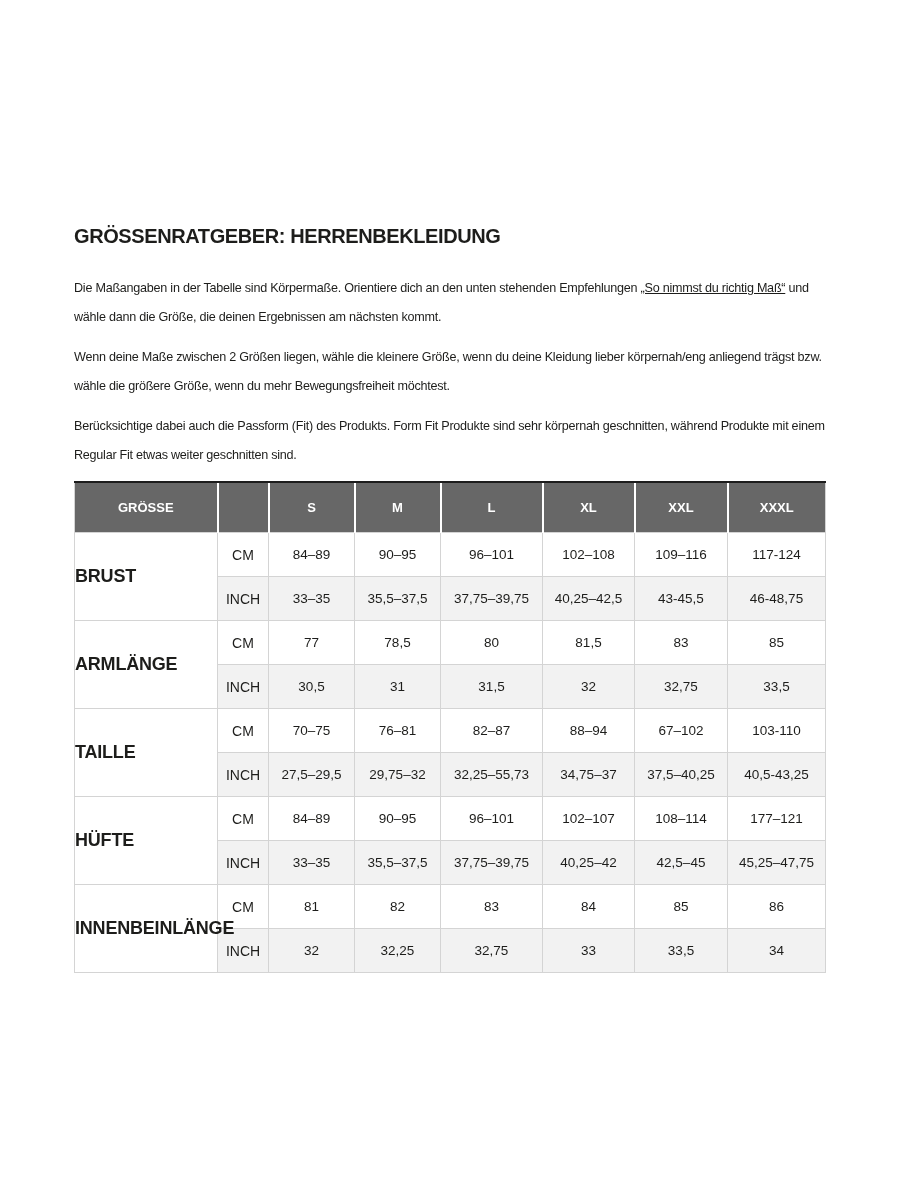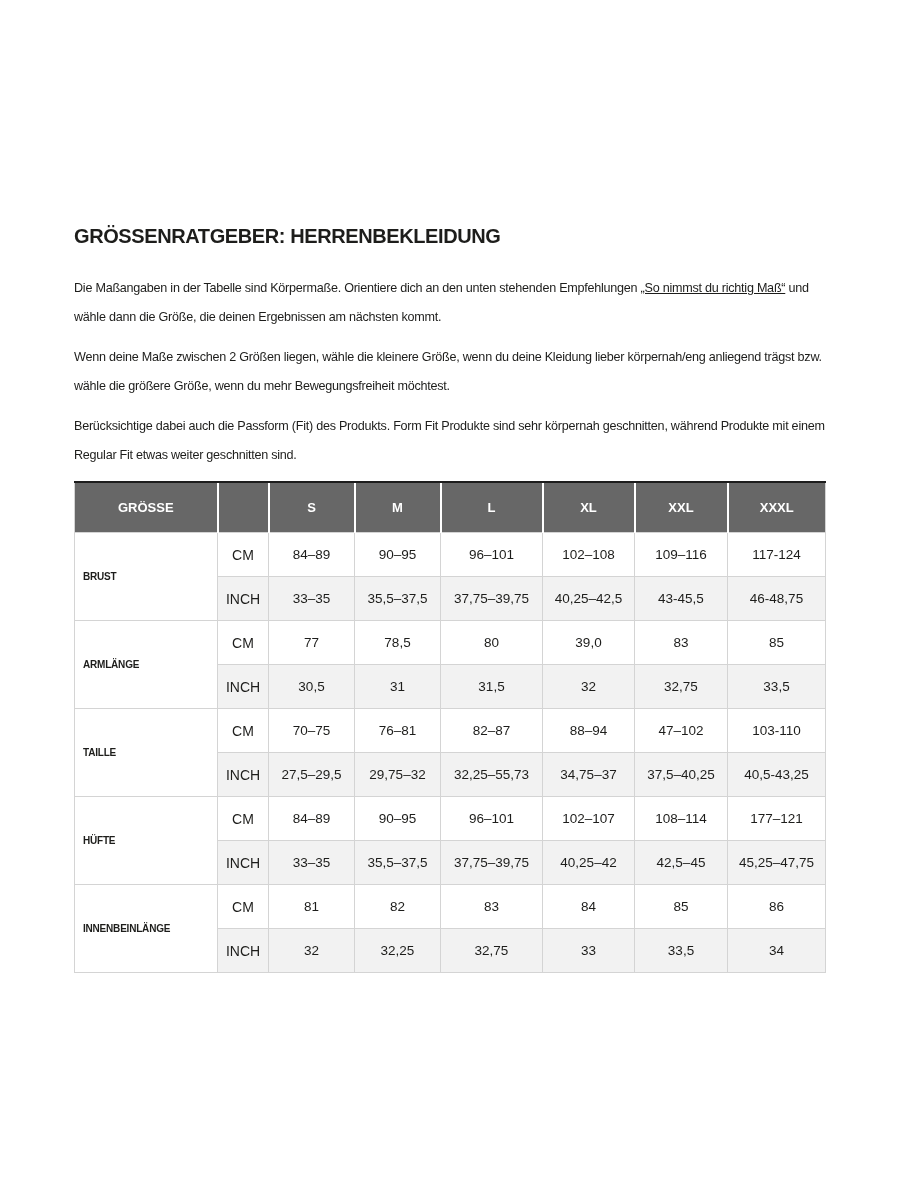--- a/index.html
+++ b/index.html
@@ -67,23 +67,23 @@
     border:1px solid var(--border-color);
     height:44px;
     text-align:center;
     font-size:13.5px;
     font-weight:400;
     padding:0;
     background:#ffffff;
   }
   .size-table tbody td.label-cell{
     text-align:left;
-    padding-left:8px;
+    padding-left:0;
     font-weight:700;
-    font-size:10px;
+    font-size:18px;
     letter-spacing:-0.2px;
     background:#ffffff;
   }
   .size-table tbody td.unit-cell{
     font-size:14px;
   }
   .size-table tbody td.alt{
     background:var(--alt-row-bg);
   }
 </style>
@@ -143,41 +143,41 @@
           <td class="value-cell alt">40,25–42,5</td>
           <td class="value-cell alt">43-45,5</td>
           <td class="value-cell alt">46-48,75</td>
         </tr>
         <tr>
           <td rowspan="2" class="label-cell">ARMLÄNGE</td>
           <td class="unit-cell">CM</td>
           <td class="value-cell">77</td>
           <td class="value-cell">78,5</td>
           <td class="value-cell">80</td>
-          <td class="value-cell">39,0</td>
+          <td class="value-cell">81,5</td>
           <td class="value-cell">83</td>
           <td class="value-cell">85</td>
         </tr>
         <tr>
           <td class="unit-cell alt">INCH</td>
           <td class="value-cell alt">30,5</td>
           <td class="value-cell alt">31</td>
           <td class="value-cell alt">31,5</td>
           <td class="value-cell alt">32</td>
           <td class="value-cell alt">32,75</td>
           <td class="value-cell alt">33,5</td>
         </tr>
         <tr>
           <td rowspan="2" class="label-cell">TAILLE</td>
           <td class="unit-cell">CM</td>
           <td class="value-cell">70–75</td>
           <td class="value-cell">76–81</td>
           <td class="value-cell">82–87</td>
           <td class="value-cell">88–94</td>
-          <td class="value-cell">47–102</td>
+          <td class="value-cell">67–102</td>
           <td class="value-cell">103-110</td>
         </tr>
         <tr>
           <td class="unit-cell alt">INCH</td>
           <td class="value-cell alt">27,5–29,5</td>
           <td class="value-cell alt">29,75–32</td>
           <td class="value-cell alt">32,25–55,73</td>
           <td class="value-cell alt">34,75–37</td>
           <td class="value-cell alt">37,5–40,25</td>
           <td class="value-cell alt">40,5-43,25</td>

